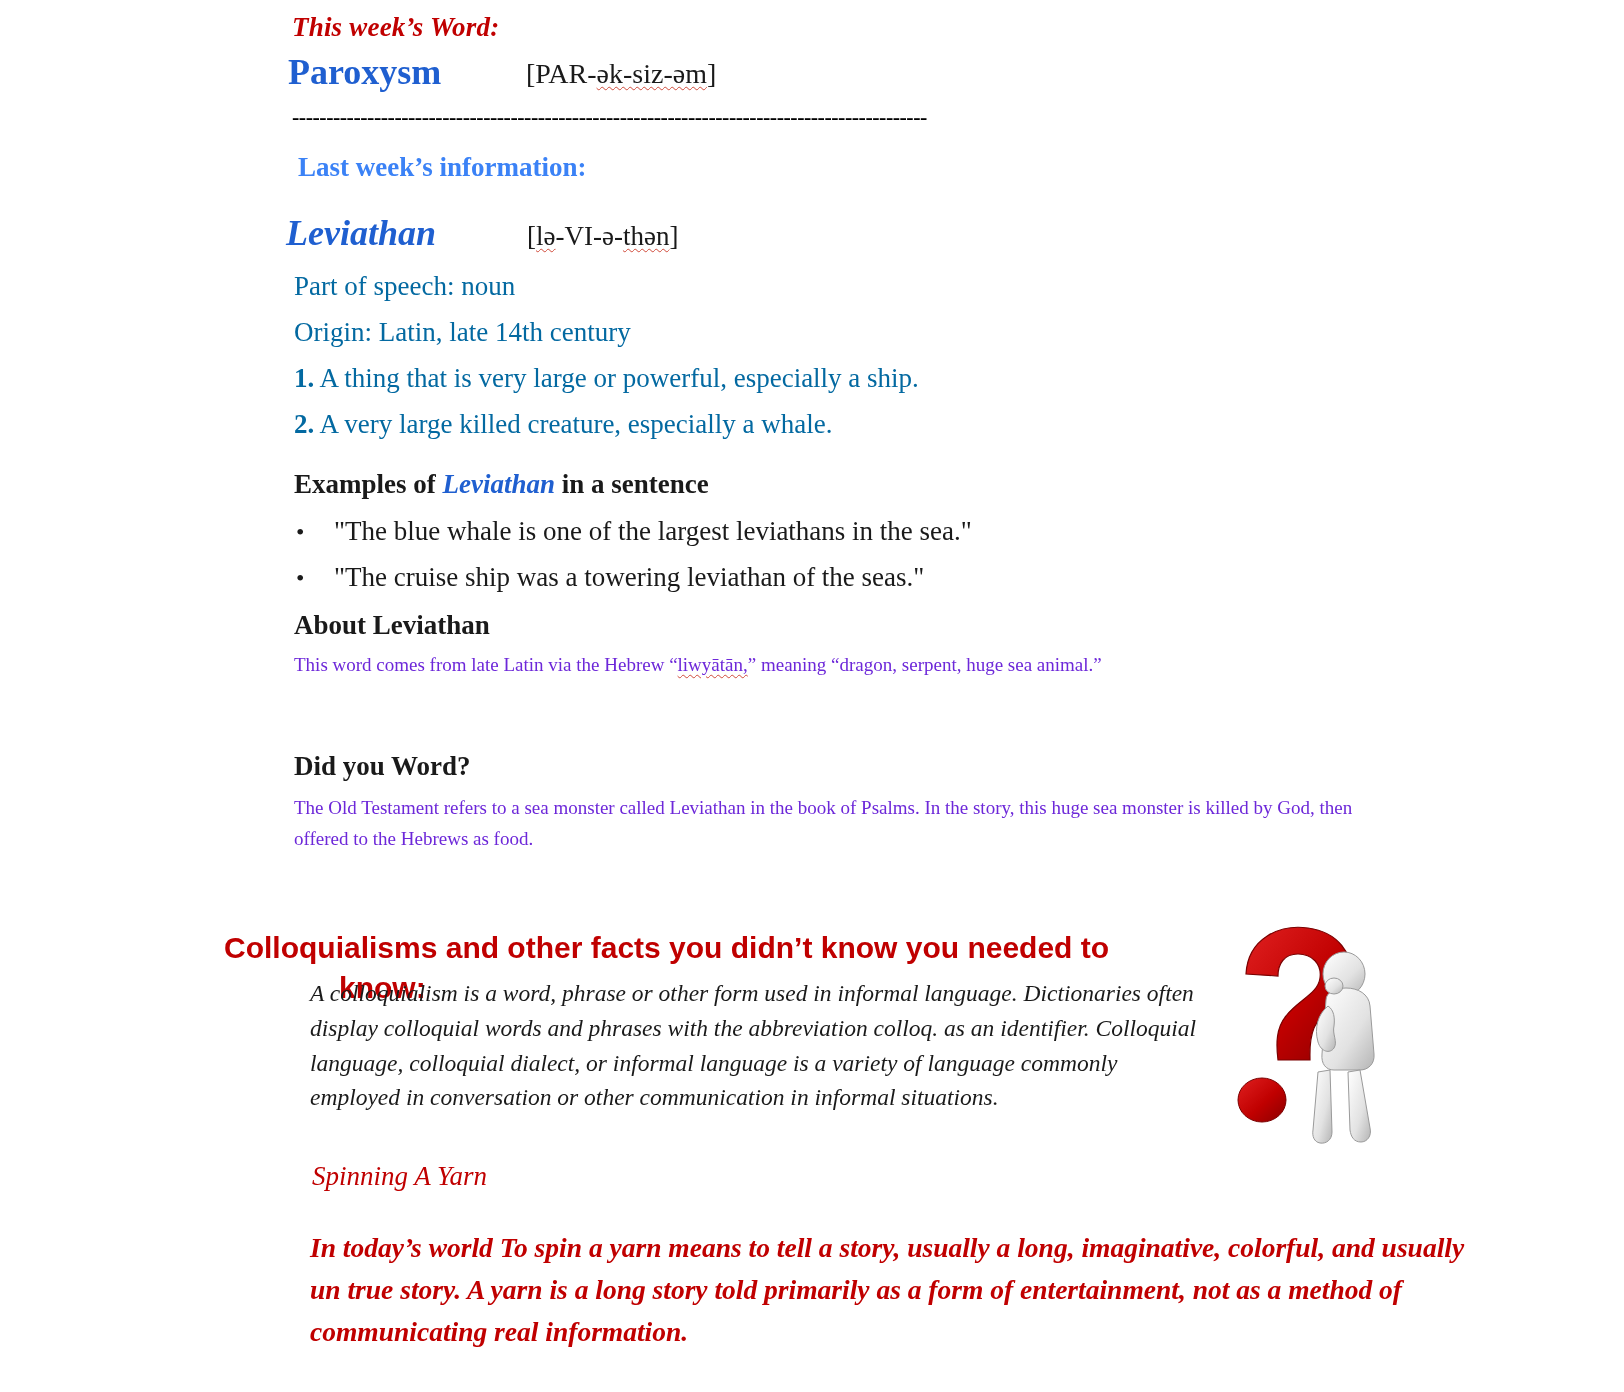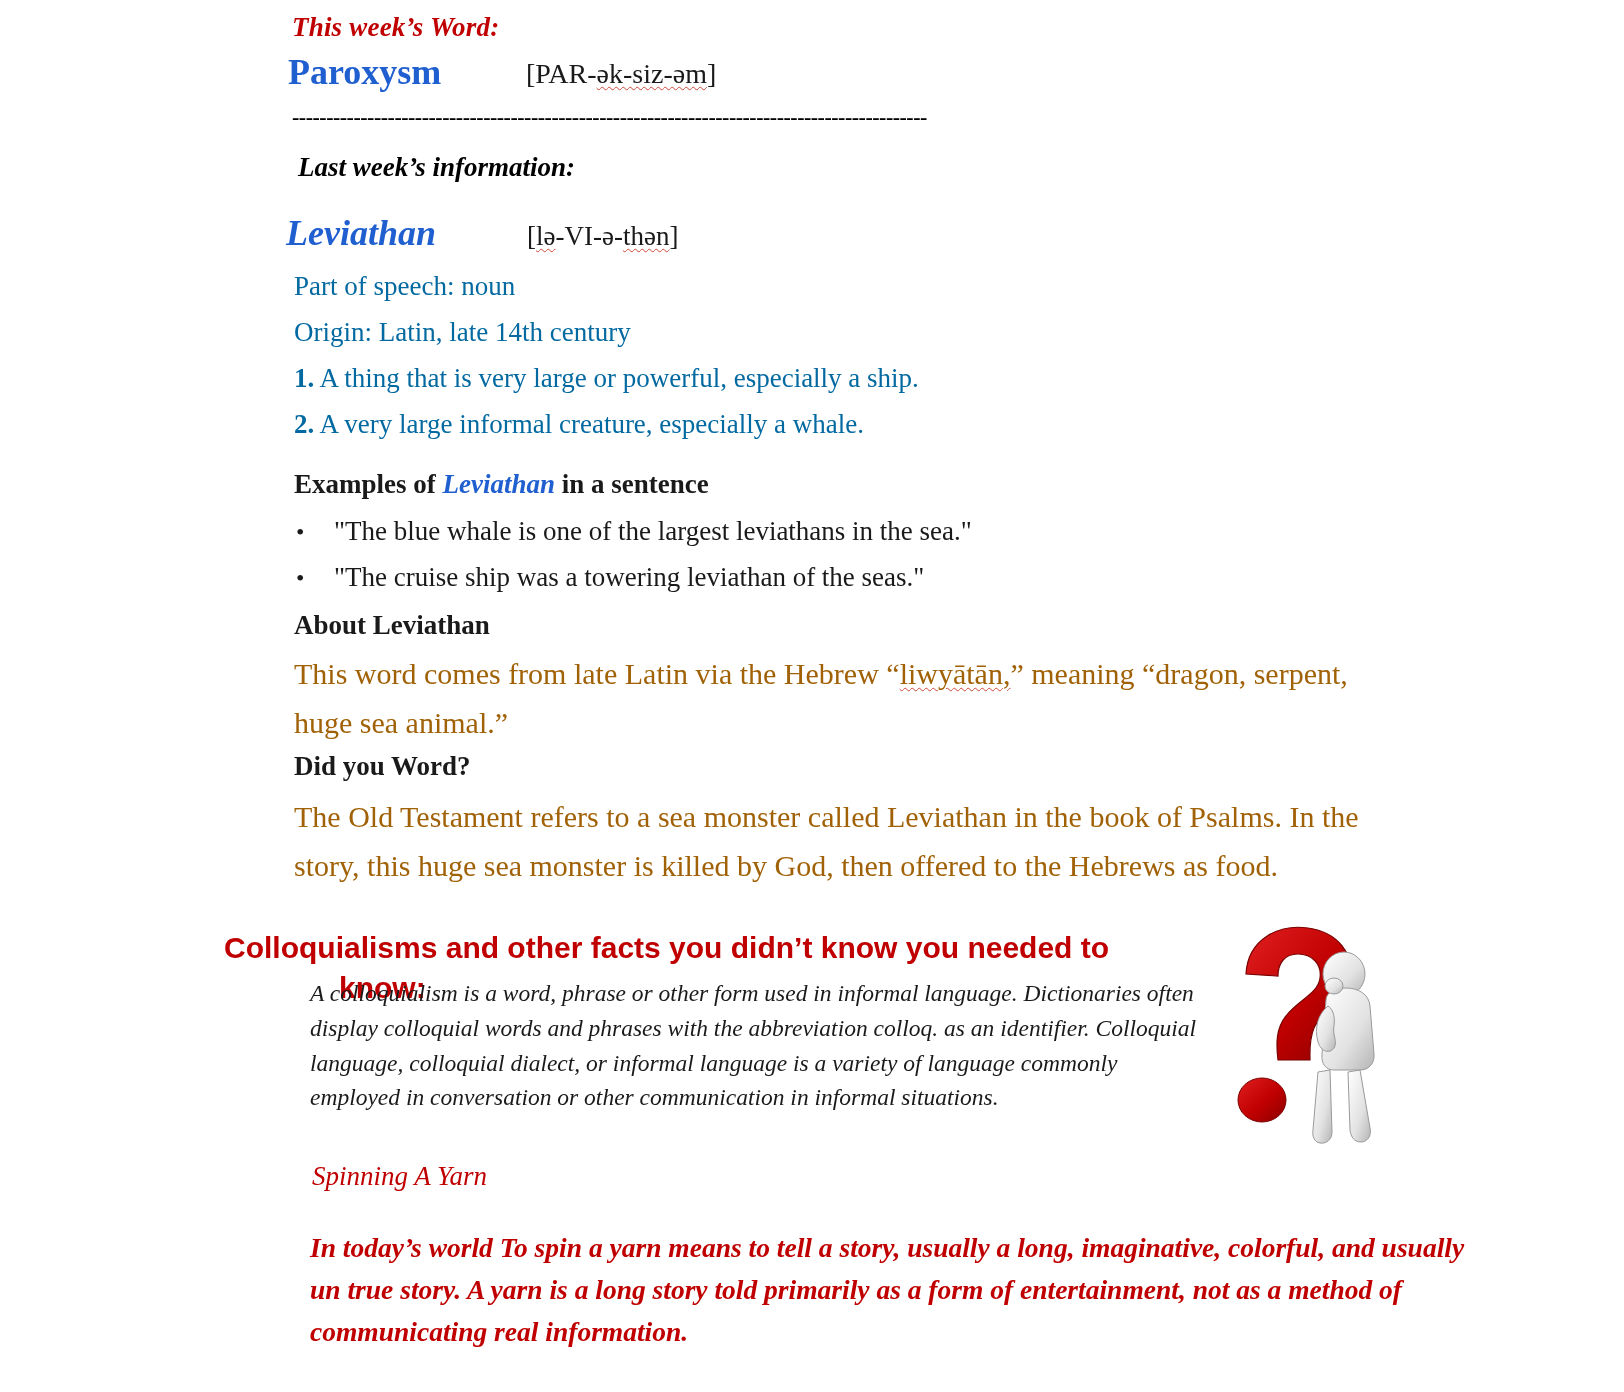--- a/index.html
+++ b/index.html
@@ -66,24 +66,23 @@
     color: #000;
     white-space: nowrap;
     overflow: hidden;
   }
 
   
   .lw-label {
     position: absolute;
     left: 298px;
     top: 152px;
-    font-style: italic;
-    font-weight: bold;
-    font-size: 27px;
-    color: #000000;
+    font-weight: bold;
+    font-size: 27px;
+    color: #3b82f6;
   }
   .lw-word {
     position: absolute;
     left: 286px;
     top: 212px;
     font-style: italic;
     font-weight: bold;
     font-size: 36px;
     color: #1f5fd0;
   }
@@ -130,23 +129,23 @@
   .sub-head {
     position: absolute;
     left: 294px;
     font-size: 27px;
     font-weight: bold;
   }
   .para {
     position: absolute;
     left: 294px;
     width: 1100px;
-    font-size: 30px;
+    font-size: 19px;
     line-height: 1.62;
-    color: #a16207;
+    color: #6d28d9;
   }
 
   
   .colloq-title {
     position: absolute;
     left: 192px;
     top: 928px;
     width: 1010px;
     font-family: "Liberation Sans", sans-serif;
     font-weight: bold;
@@ -209,21 +208,21 @@
   <div class="rule">---------------------------------------------------------------------------------------------</div>
 
   <div class="lw-label">Last week’s information:</div>
   <div class="lw-word">Leviathan</div>
   <div class="lw-pron"><span>[</span><span class="squiggle">lə</span><span>-VI-ə-</span><span class="squiggle">thən</span><span>]</span></div>
 
   <div class="body-line" style="top:270px;">Part of speech: noun</div>
   <div class="body-line" style="top:316px;">Origin: Latin, late 14th century</div>
 
   <div class="body-line" style="top:362px;"><span class="num">1.</span><span> A thing that is very large or powerful, especially a ship.</span></div>
-  <div class="body-line" style="top:408px;"><span class="num">2.</span><span> A very large informal creature, especially a whale.</span></div>
+  <div class="body-line" style="top:408px;"><span class="num">2.</span><span> A very large killed creature, especially a whale.</span></div>
 
   <div class="ex-head"><span>Examples of </span><span class="w">Leviathan</span><span> in a sentence</span></div>
 
   <div class="bullet" style="top:516px;"><span class="dot">•</span><span>"The blue whale is one of the largest leviathans in the sea."</span></div>
   <div class="bullet" style="top:562px;"><span class="dot">•</span><span>"The cruise ship was a towering leviathan of the seas."</span></div>
 
   <div class="sub-head" style="top:610px;">About Leviathan</div>
   <div class="para" style="top:650px;"><span>This word comes from late Latin via the Hebrew “</span><span class="squiggle">liwyātān,</span><span>” meaning “dragon, serpent, huge sea animal.”</span></div>
 
   <div class="sub-head" style="top:751px;">Did you Word?</div>

